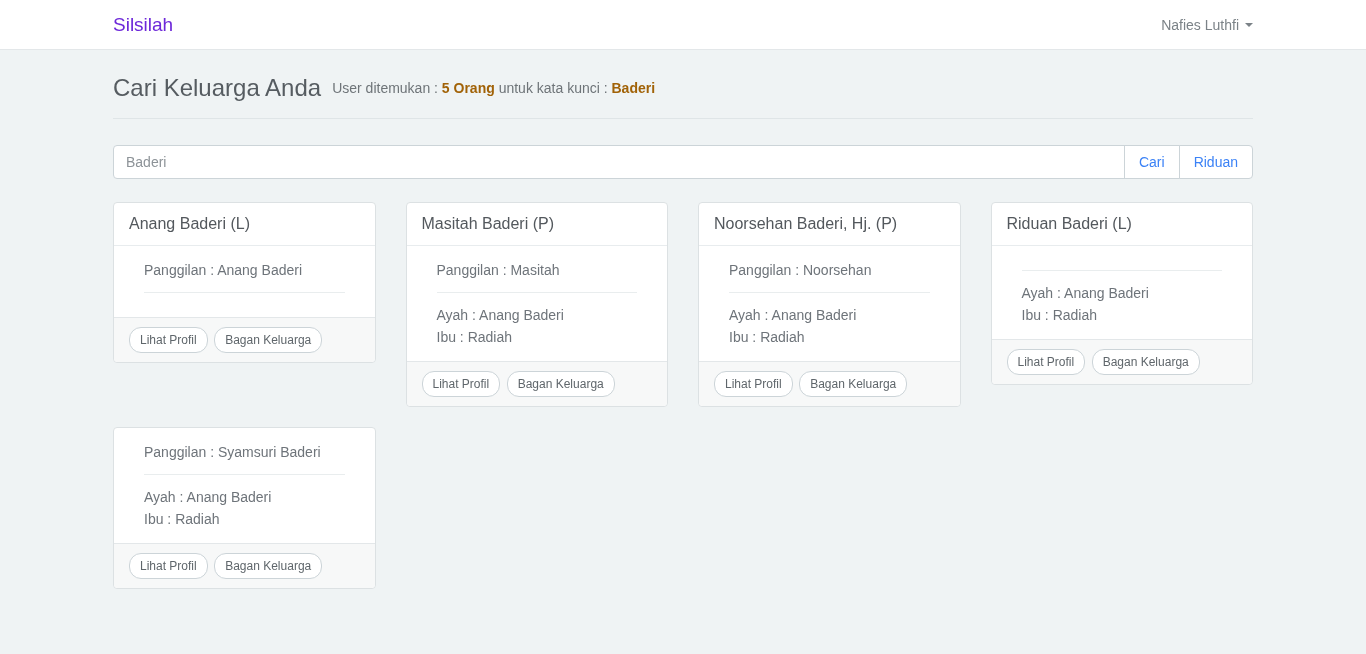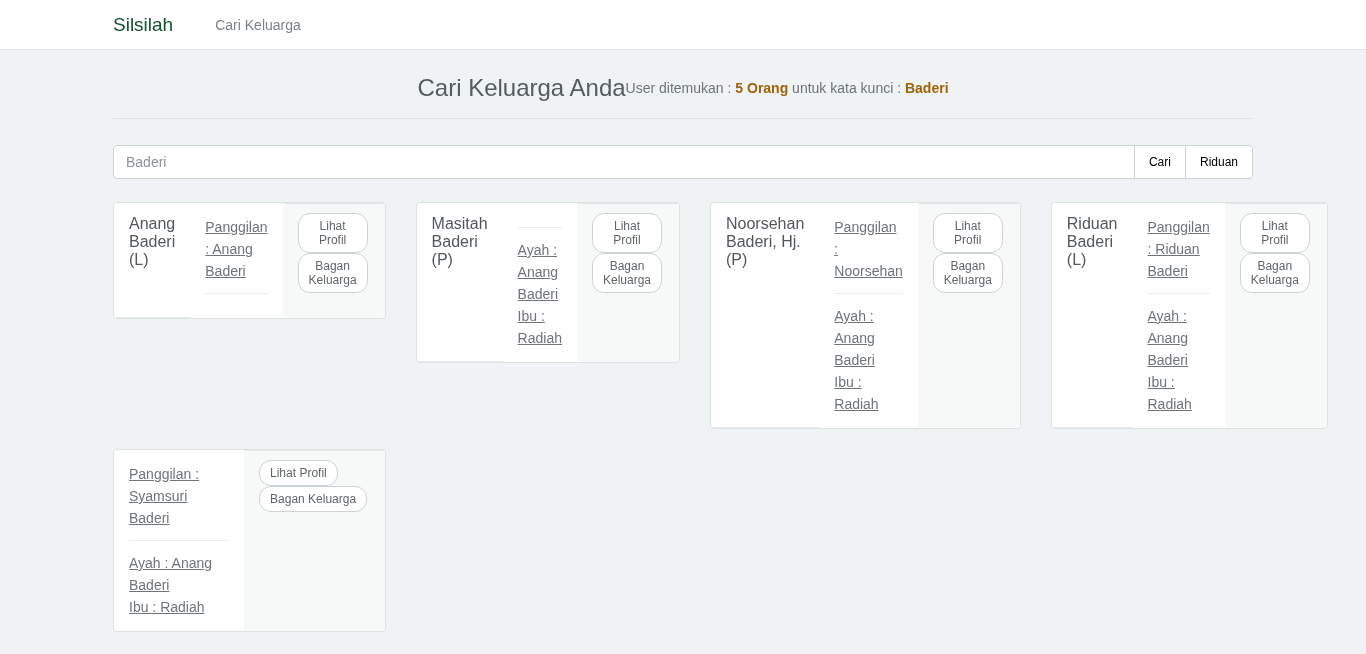--- a/index.html
+++ b/index.html
@@ -15,21 +15,21 @@
 
   
   .navbar {
     background: #ffffff;
     border-bottom: 1px solid #e3e7e9;
     height: 50px;
   }
   .nav-inner { display: flex; align-items: center; height: 50px; }
   .brand {
     font-size: 19px;
-    color: #14532d;
+    color: #6d28d9;
     text-decoration: none;
     margin-right: 30px;
     cursor: pointer;
   }
   .nav-link {
     font-size: 14px;
     color: #7b8287;
     text-decoration: none;
     padding: 15px 12px;
     cursor: pointer;
@@ -41,25 +41,26 @@
     width: 0; height: 0;
     margin-left: 6px;
     border-top: 4px solid #7b8287;
     border-left: 4px solid transparent;
     border-right: 4px solid transparent;
   }
 
   
   .page-header {
     display: flex;
-    justify-content: center;
+    justify-content: flex-start;
     align-items: center;
     margin-top: 24px;
     padding-bottom: 16px;
     border-bottom: 1px solid #dfe5e7;
+    gap: 11px;
   }
   .page-title {
     font-size: 24px;
     font-weight: 400;
     color: #565c61;
     margin: 0;
   }
   .result-summary { font-size: 14px; color: #6e7478; margin: 0; }
   .result-summary b { color: #a16207; }
 
@@ -73,23 +74,23 @@
     font-family: "Liberation Sans", sans-serif;
     color: #8d9398;
     background: #fff;
     border: 1px solid #ccd4d8;
     border-radius: 4px 0 0 4px;
     outline: none;
   }
   .search-group button {
     height: 34px;
     padding: 6px 14px;
-    font-size: 12px;
-    font-family: "Liberation Sans", sans-serif;
-    color: #000000;
+    font-size: 14px;
+    font-family: "Liberation Sans", sans-serif;
+    color: #3b82f6;
     background: #fff;
     border: 1px solid #ccd4d8;
     margin-left: -1px;
     cursor: pointer;
   }
   .search-group button:last-child { border-radius: 0 4px 4px 0; }
 
   
   .grid {
     display: grid;
@@ -97,28 +98,28 @@
     gap: 20px 30px;
     margin-top: 23px;
     padding-bottom: 40px;
     align-items: start;
   }
   .card {
     background: #fff;
     border: 1px solid #dce1e3;
     border-radius: 4px;
     display: flex;
-    flex-direction: row;
+    flex-direction: column;
   }
   .card-header {
     padding: 12px 15px;
     border-bottom: 1px solid #e8ecee;
   }
   .card-title { font-size: 16px; color: #53585d; }
-  .card-body { padding: 13px 15px; text-decoration: underline; }
+  .card-body { padding: 13px 30px; }
   .line { margin: 0; font-size: 14px; color: #6e747a; line-height: 22px; }
   .card-body hr {
     border: none;
     border-top: 1px solid #e9edee;
     margin: 11px 0;
   }
   .card-footer {
     background: #f7f8f8;
     border-top: 1px solid #e3e7e9;
     padding: 9px 15px;
@@ -135,22 +136,25 @@
     margin-right: 2px;
     cursor: pointer;
   }
 </style>
 </head>
 <body>
 
 <nav class="navbar">
   <div class="container nav-inner">
     <a class="brand">Silsilah</a>
-    <a class="nav-link">Cari Keluarga</a>
     <div class="nav-spacer"></div>
+    <a class="nav-link user-link">
+      <span>Nafies Luthfi</span>
+      <span class="caret"></span>
+    </a>
   </div>
 </nav>
 
 <main>
   <div class="container">
 
     <div class="page-header">
       <h1 class="page-title">Cari Keluarga Anda</h1>
       <p class="result-summary"><span>User ditemukan : </span><b>5 Orang</b><span> untuk kata kunci : </span><b>Baderi</b></p>
     </div>
@@ -175,20 +179,21 @@
           <button class="btn-sm">Lihat Profil</button>
           <button class="btn-sm">Bagan Keluarga</button>
         </div>
       </div>
 
       <div class="card">
         <div class="card-header">
           <span class="card-title">Masitah Baderi (P)</span>
         </div>
         <div class="card-body">
+          <p class="line">Panggilan : Masitah</p>
           <hr>
           <p class="line">Ayah : Anang Baderi</p>
           <p class="line">Ibu : Radiah</p>
         </div>
         <div class="card-footer">
           <button class="btn-sm">Lihat Profil</button>
           <button class="btn-sm">Bagan Keluarga</button>
         </div>
       </div>
 
@@ -206,21 +211,20 @@
           <button class="btn-sm">Lihat Profil</button>
           <button class="btn-sm">Bagan Keluarga</button>
         </div>
       </div>
 
       <div class="card">
         <div class="card-header">
           <span class="card-title">Riduan Baderi (L)</span>
         </div>
         <div class="card-body">
-          <p class="line">Panggilan : Riduan Baderi</p>
           <hr>
           <p class="line">Ayah : Anang Baderi</p>
           <p class="line">Ibu : Radiah</p>
         </div>
         <div class="card-footer">
           <button class="btn-sm">Lihat Profil</button>
           <button class="btn-sm">Bagan Keluarga</button>
         </div>
       </div>
 

